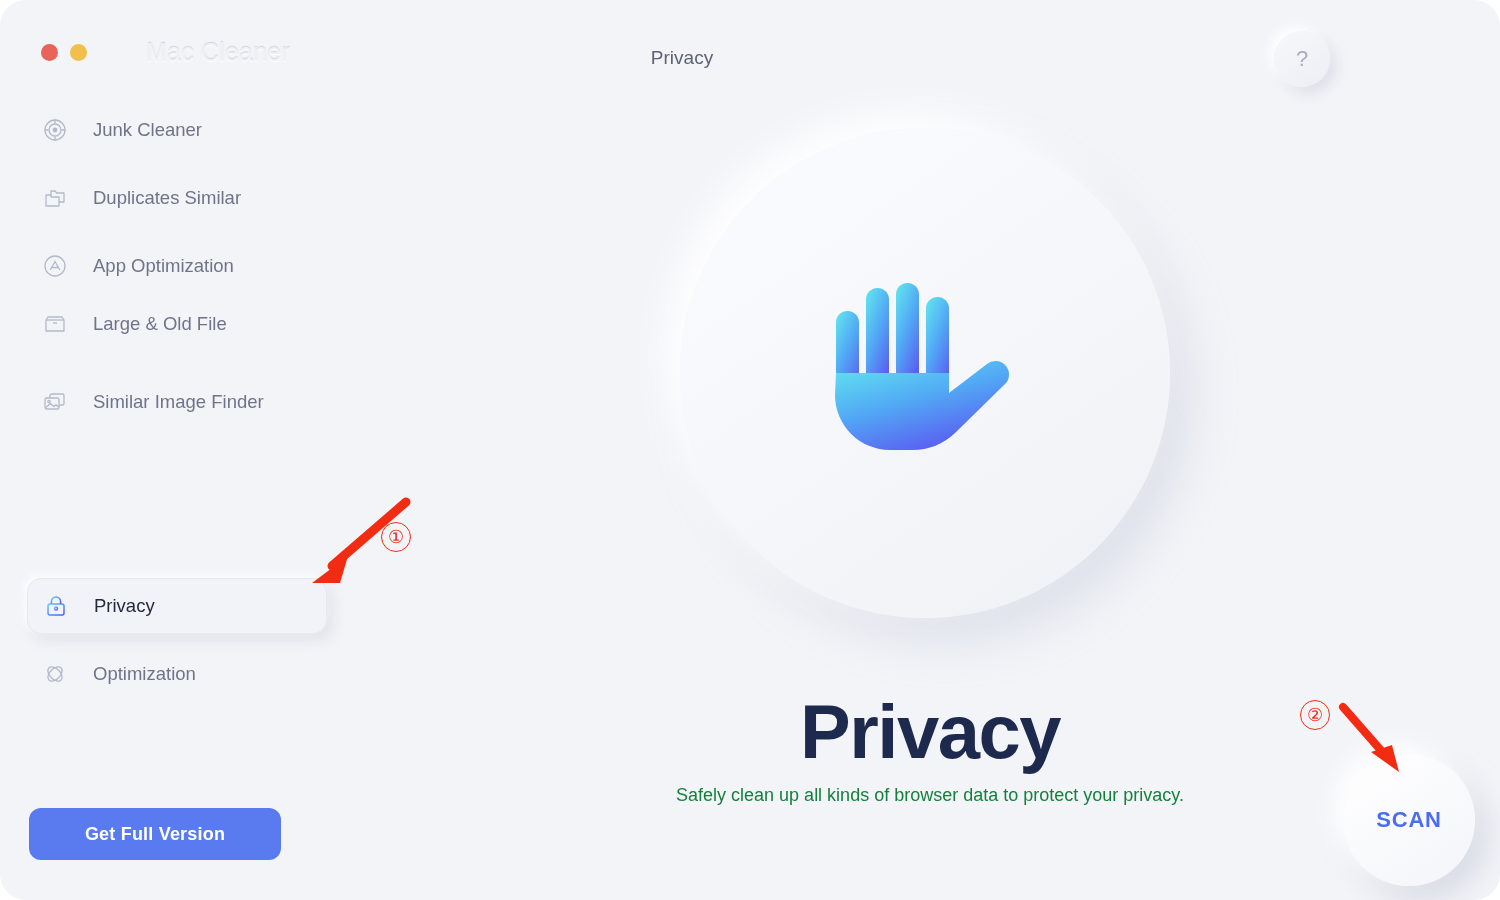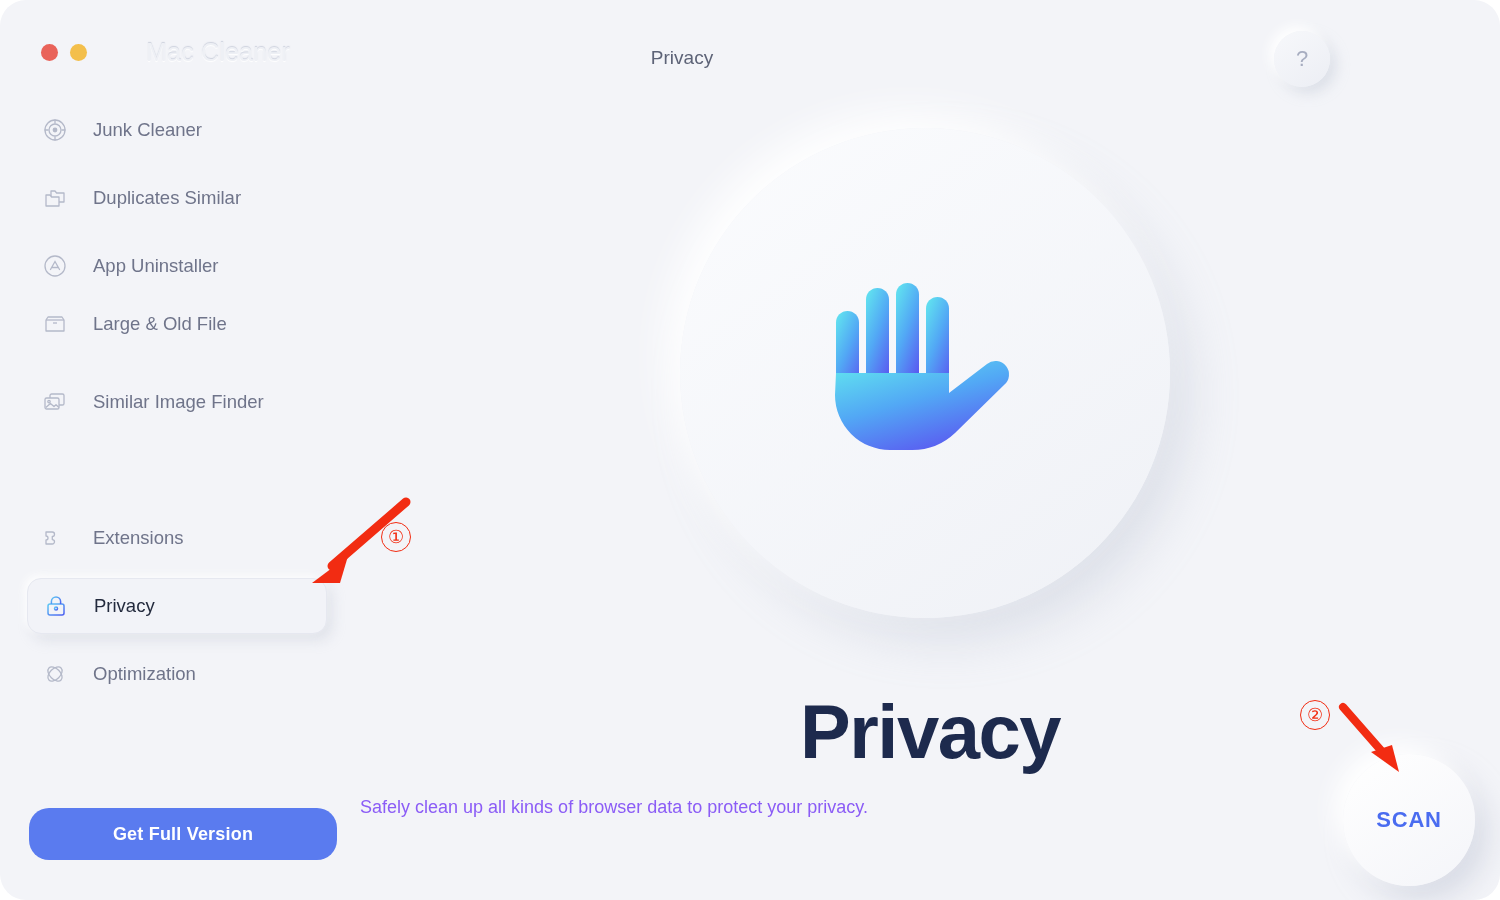--- a/index.html
+++ b/index.html
@@ -130,24 +130,24 @@
                  5px 6px 14px rgba(174,181,200,.30);
   }
   .nav-item.active .nav-label {
     color: #232a3d;
   }
 
   #get-full-version {
     position: absolute;
     left: 29px;
     top: 712px;
-    width: 308px;
+    width: 252px;
     height: 52px;
     border: none;
-    border-radius: 20px;
+    border-radius: 12px;
     background: #5a7bef;
     color: #ffffff;
     font-size: 18px;
     font-family: "Liberation Sans", sans-serif;
     font-weight: 700;
     cursor: pointer;
     letter-spacing: .2px;
   }
 
   
@@ -185,23 +185,23 @@
     line-height: 1;
     font-weight: 700;
     color: #1d2a4d;
     letter-spacing: -1.5px;
   }
 
   #page-subheading {
     position: absolute;
     left: 0; right: 0;
     top: 689px;
+    text-align: center;
     font-size: 18px;
-    color: #8b5cf6;
-    margin-top: 12px;
+    color: #15803d;
   }
 
   #scan-button {
     position: absolute;
     left: 983px;
     top: 658px;
     width: 132px;
     height: 132px;
     border-radius: 50%;
     border: none;
@@ -282,21 +282,21 @@
       <span class="nav-label">Duplicates Similar</span>
     </div>
 
     <div class="nav-item" style="top:142px">
       <span class="nav-icon">
         <svg width="26" height="26" viewBox="0 0 26 26" fill="none" stroke="#b4b9c9" stroke-width="1.3" stroke-linecap="round">
           <circle cx="13" cy="13" r="10"></circle>
           <path d="M8.5 16.5 L13 8.5 L17.5 16.5 M10 14.5 h6"></path>
         </svg>
       </span>
-      <span class="nav-label">App Uninstaller</span>
+      <span class="nav-label">App Optimization</span>
     </div>
 
     <div class="nav-item" style="top:200px">
       <span class="nav-icon">
         <svg width="26" height="26" viewBox="0 0 26 26" fill="none" stroke="#b4b9c9" stroke-width="1.3" stroke-linejoin="round">
           <path d="M4 9 L6 6 h14 l2 3 v11 H4z"></path>
           <path d="M4 9 h18"></path>
           <path d="M11 12 h4"></path>
         </svg>
       </span>
@@ -309,28 +309,20 @@
           <rect x="8" y="5" width="14" height="11" rx="1.6"></rect>
           <rect x="3" y="9" width="14" height="11" rx="1.6" fill="#f3f4f8"></rect>
           <circle cx="7" cy="12.6" r="1.2"></circle>
           <path d="M3.8 18.6 L8.4 14.4 L12 17.6 L14 15.8 L17 18.6"></path>
         </svg>
       </span>
       <span class="nav-label">Similar Image Finder</span>
     </div>
 
 
-    <div class="nav-item" style="top:414px">
-      <span class="nav-icon">
-        <svg width="26" height="26" viewBox="0 0 26 26" fill="none" stroke="#b4b9c9" stroke-width="1.3" stroke-linejoin="round">
-          <path d="M4 7 h6.3 a2.2 2.2 0 1 1 0 4.4 h0 v3.2 h0 a2.2 2.2 0 1 1 0 4.4 H4 v-4 a2 2 0 1 0 0-4 z"></path>
-        </svg>
-      </span>
-      <span class="nav-label">Extensions</span>
-    </div>
 
     <div class="nav-item active" style="top:482px">
       <span class="nav-icon">
         <svg width="26" height="26" viewBox="0 0 26 26" fill="none" stroke-width="1.5" stroke-linejoin="round">
           <defs>
             <linearGradient id="lockgrad" x1="0" y1="0" x2="1" y2="1">
               <stop offset="0%" stop-color="#5ec9f5"></stop>
               <stop offset="100%" stop-color="#4c5df0"></stop>
             </linearGradient>
           </defs>

